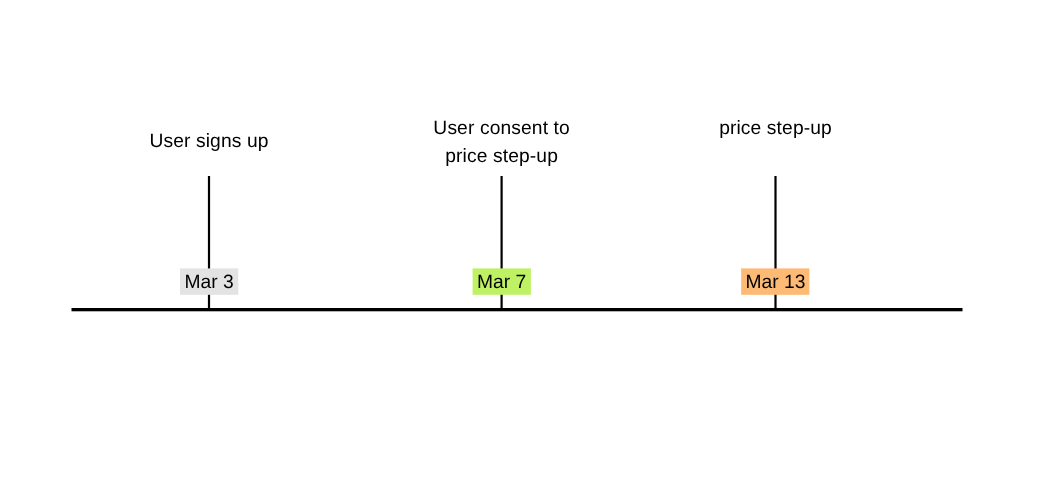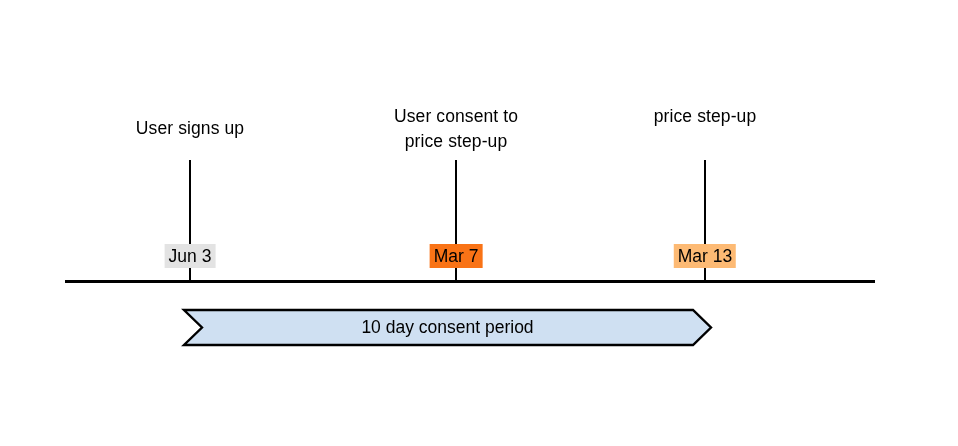--- a/index.html
+++ b/index.html
@@ -108,39 +108,33 @@
 <div id="canvas" style="background: rgb(255, 255, 255);">
 
   <div class="axis-line" style="left: 65px; width: 810px; top: 280px; background: rgb(0, 0, 0);"></div>
 
   <div id="events-layer">
       <div class="event" style="left: 190px;">
         <div class="event-label" style="top: 116px;">
           <span class="line">User signs up</span>
         </div>
         <div class="event-stem" style="top: 160px; height: 121px;"></div>
-        <div class="event-date" style="top: 244px; background: rgb(227, 227, 227);">Jun 3</div>
+        <div class="event-date" style="top: 244px; background: rgb(227, 227, 227);">Mar 3</div>
       </div>
       <div class="event" style="left: 456px;">
         <div class="event-label" style="top: 104px;">
           <span class="line">User consent to</span>
           <span class="line">price step-up</span>
         </div>
         <div class="event-stem" style="top: 160px; height: 121px;"></div>
-        <div class="event-date" style="top: 244px; background: #f97316;">Mar 7</div>
+        <div class="event-date" style="top: 244px; background: #bef264;">Mar 7</div>
       </div>
       <div class="event" style="left: 705px;">
         <div class="event-label" style="top: 104px;">
           <span class="line">price step-up</span>
         </div>
         <div class="event-stem" style="top: 160px; height: 121px;"></div>
         <div class="event-date" style="top: 244px; background: #fdba74;">Mar 13</div>
       </div>
     </div>
 
-  <div class="period-banner" style="left: 184px; top: 310px; width: 527px; height: 35px;">
-    <svg viewBox="0 0 527 35" preserveAspectRatio="none" aria-hidden="true">
-      <polygon id="banner-shape" points="0,0 509,0 527,17.5 509,35 0,35 18,17.5" fill="#cfe0f2" stroke="#000000" stroke-width="2.4" stroke-linejoin="miter"></polygon>
-    </svg>
-    <div class="period-banner-text">10 day consent period</div>
-  </div>
 
 </div>
 
 </body></html>

